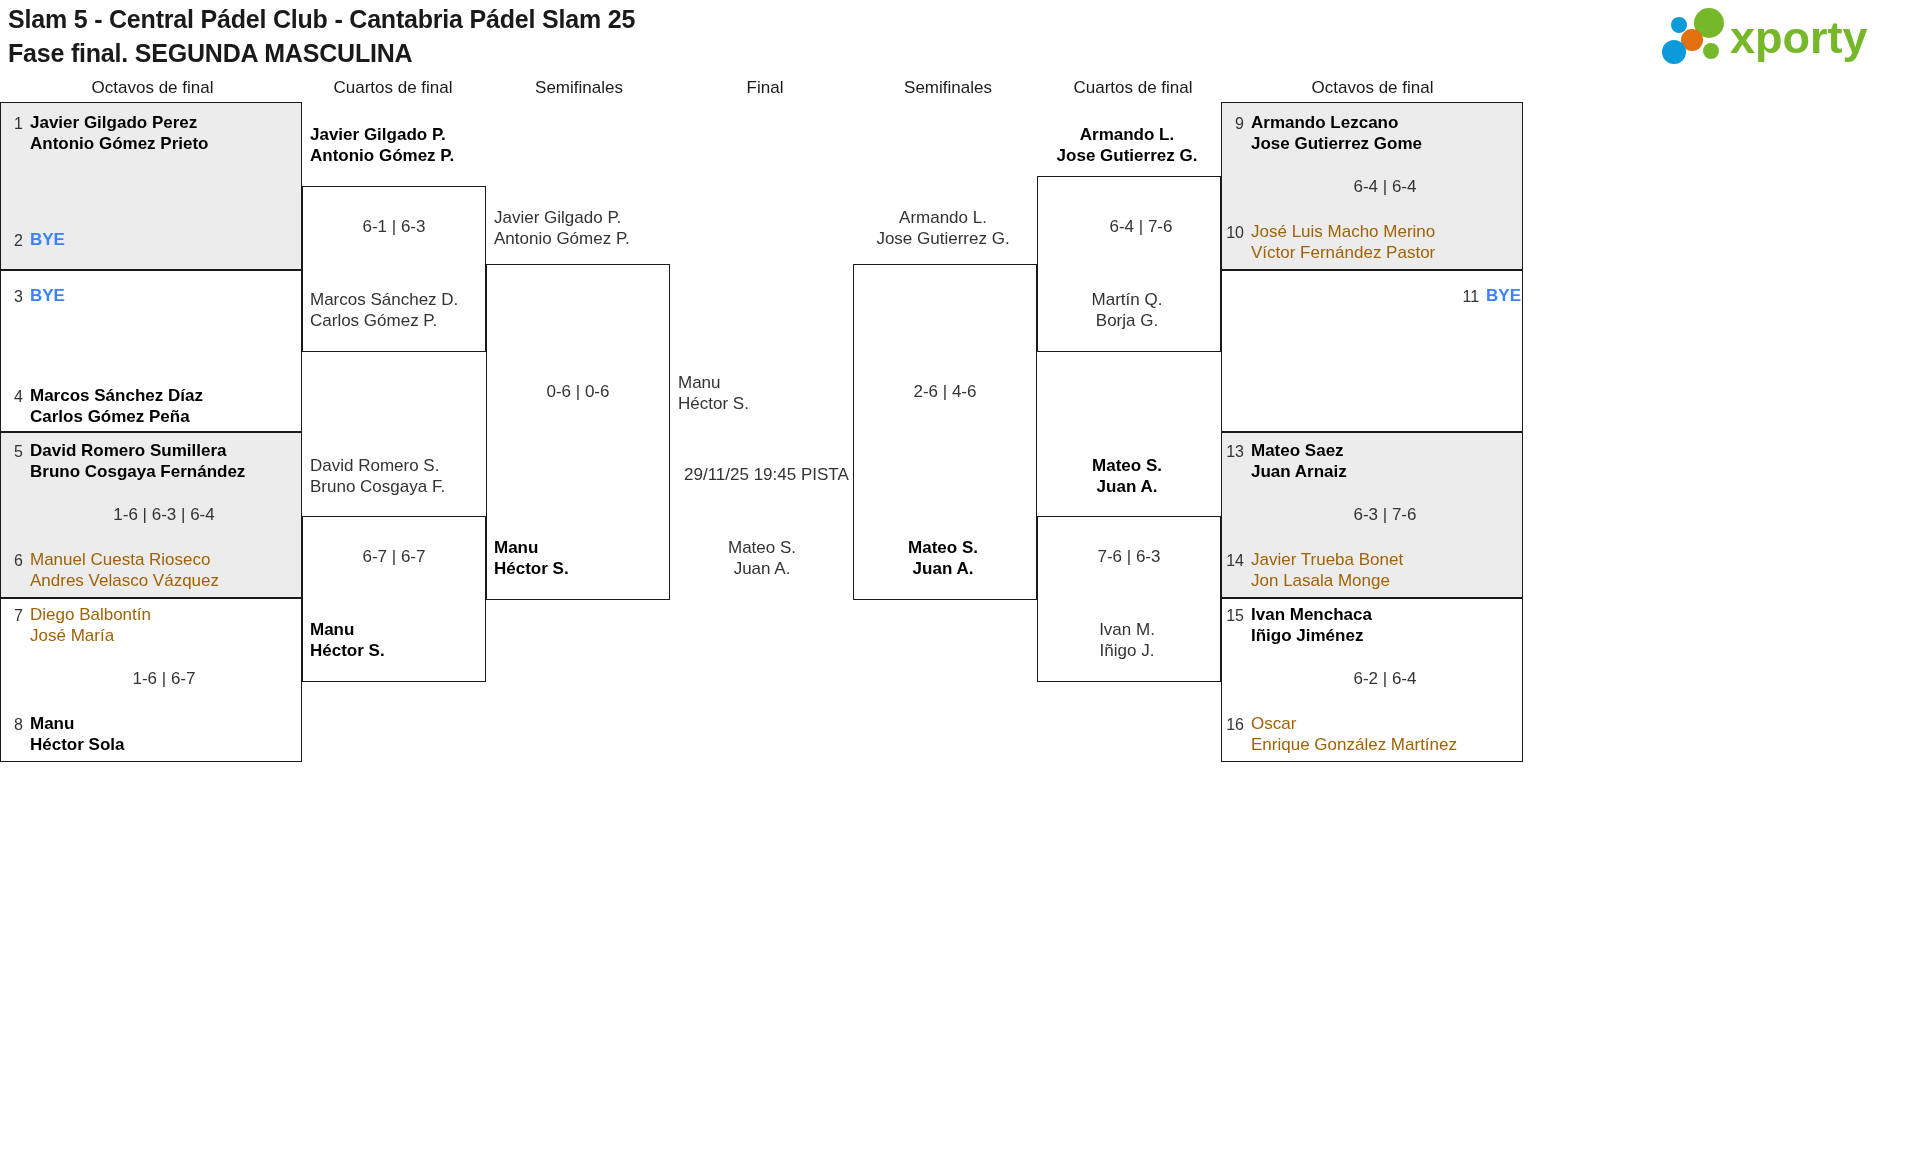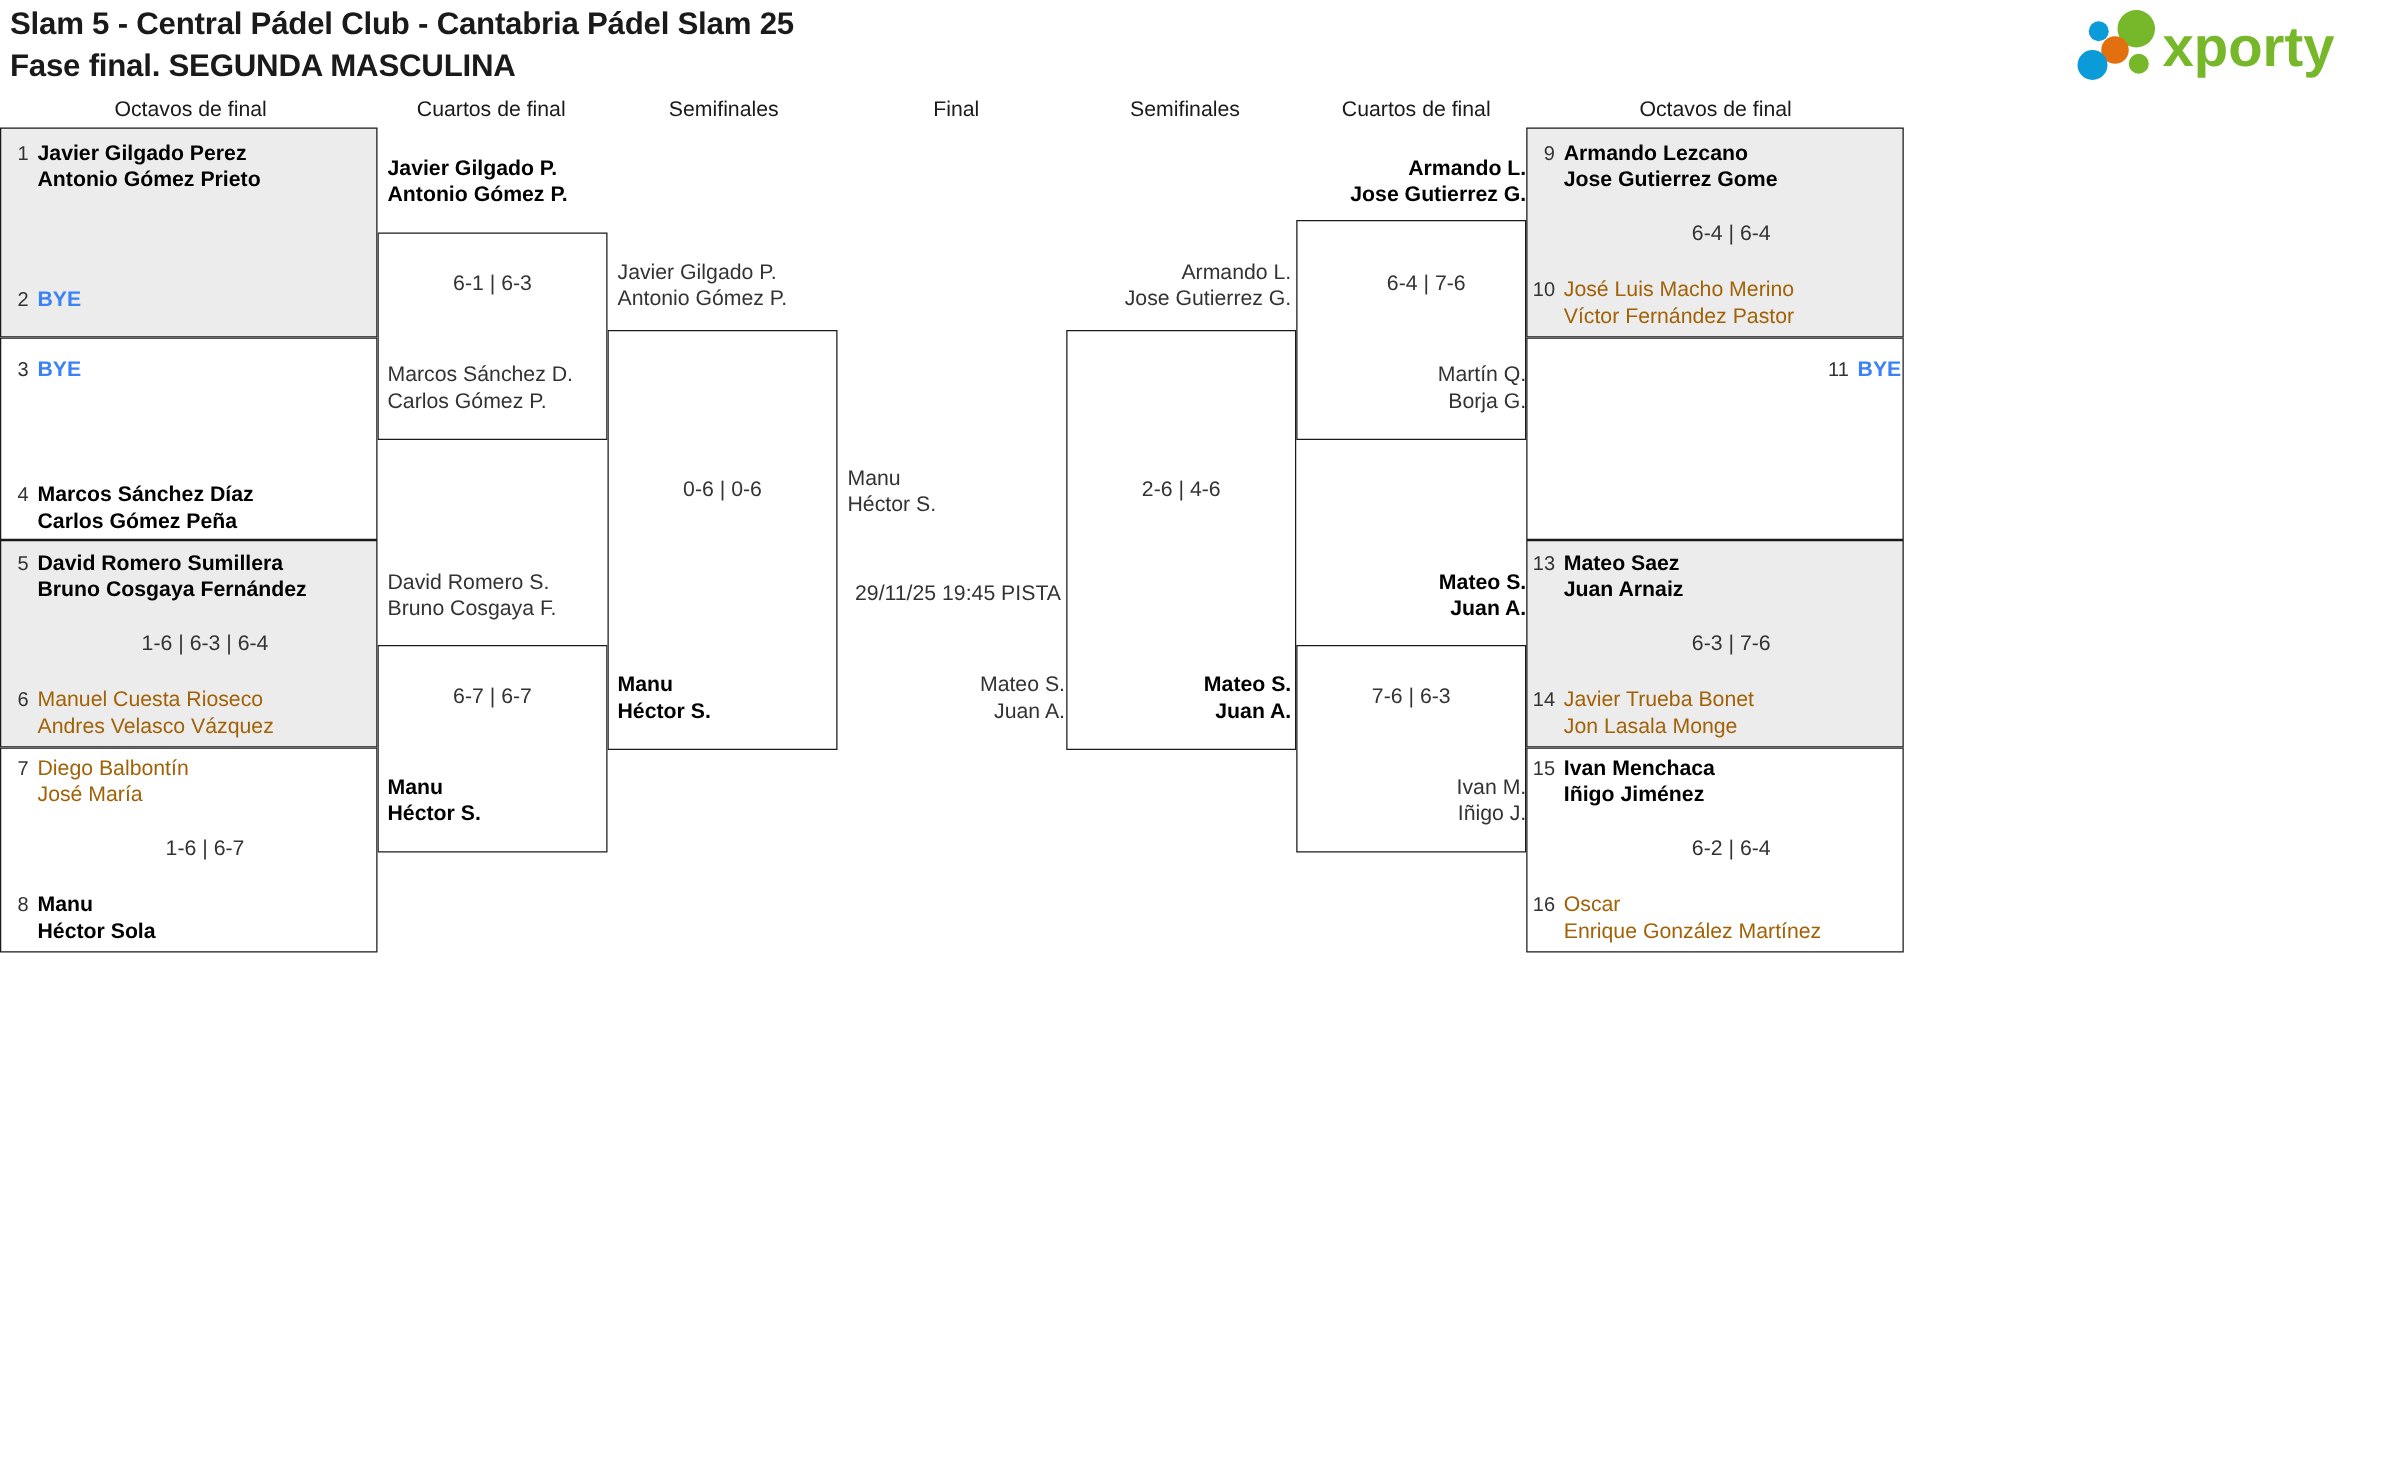--- a/index.html
+++ b/index.html
@@ -47,21 +47,21 @@
 
   .score {
     position: absolute; font-size: 17px; color: #333;
     text-align: center; white-space: nowrap;
   }
 
   
   .mlabel { position: absolute; font-size: 17px; line-height: 21px; white-space: nowrap; }
   .mlabel.win { font-weight: bold; color: #000; }
   .mlabel.lose { font-weight: normal; color: #333; }
-  .mlabel.r { text-align: right; }
+  .mlabel.r { text-align: center; }
 
   .sched { position: absolute; font-size: 17px; color: #333; white-space: nowrap; }
 </style>
 </head>
 <body>
 
 <div id="root">
 
   <div class="title-block">
     <div class="title-line">Slam 5 - Central Pádel Club - Cantabria Pádel Slam 25</div>

